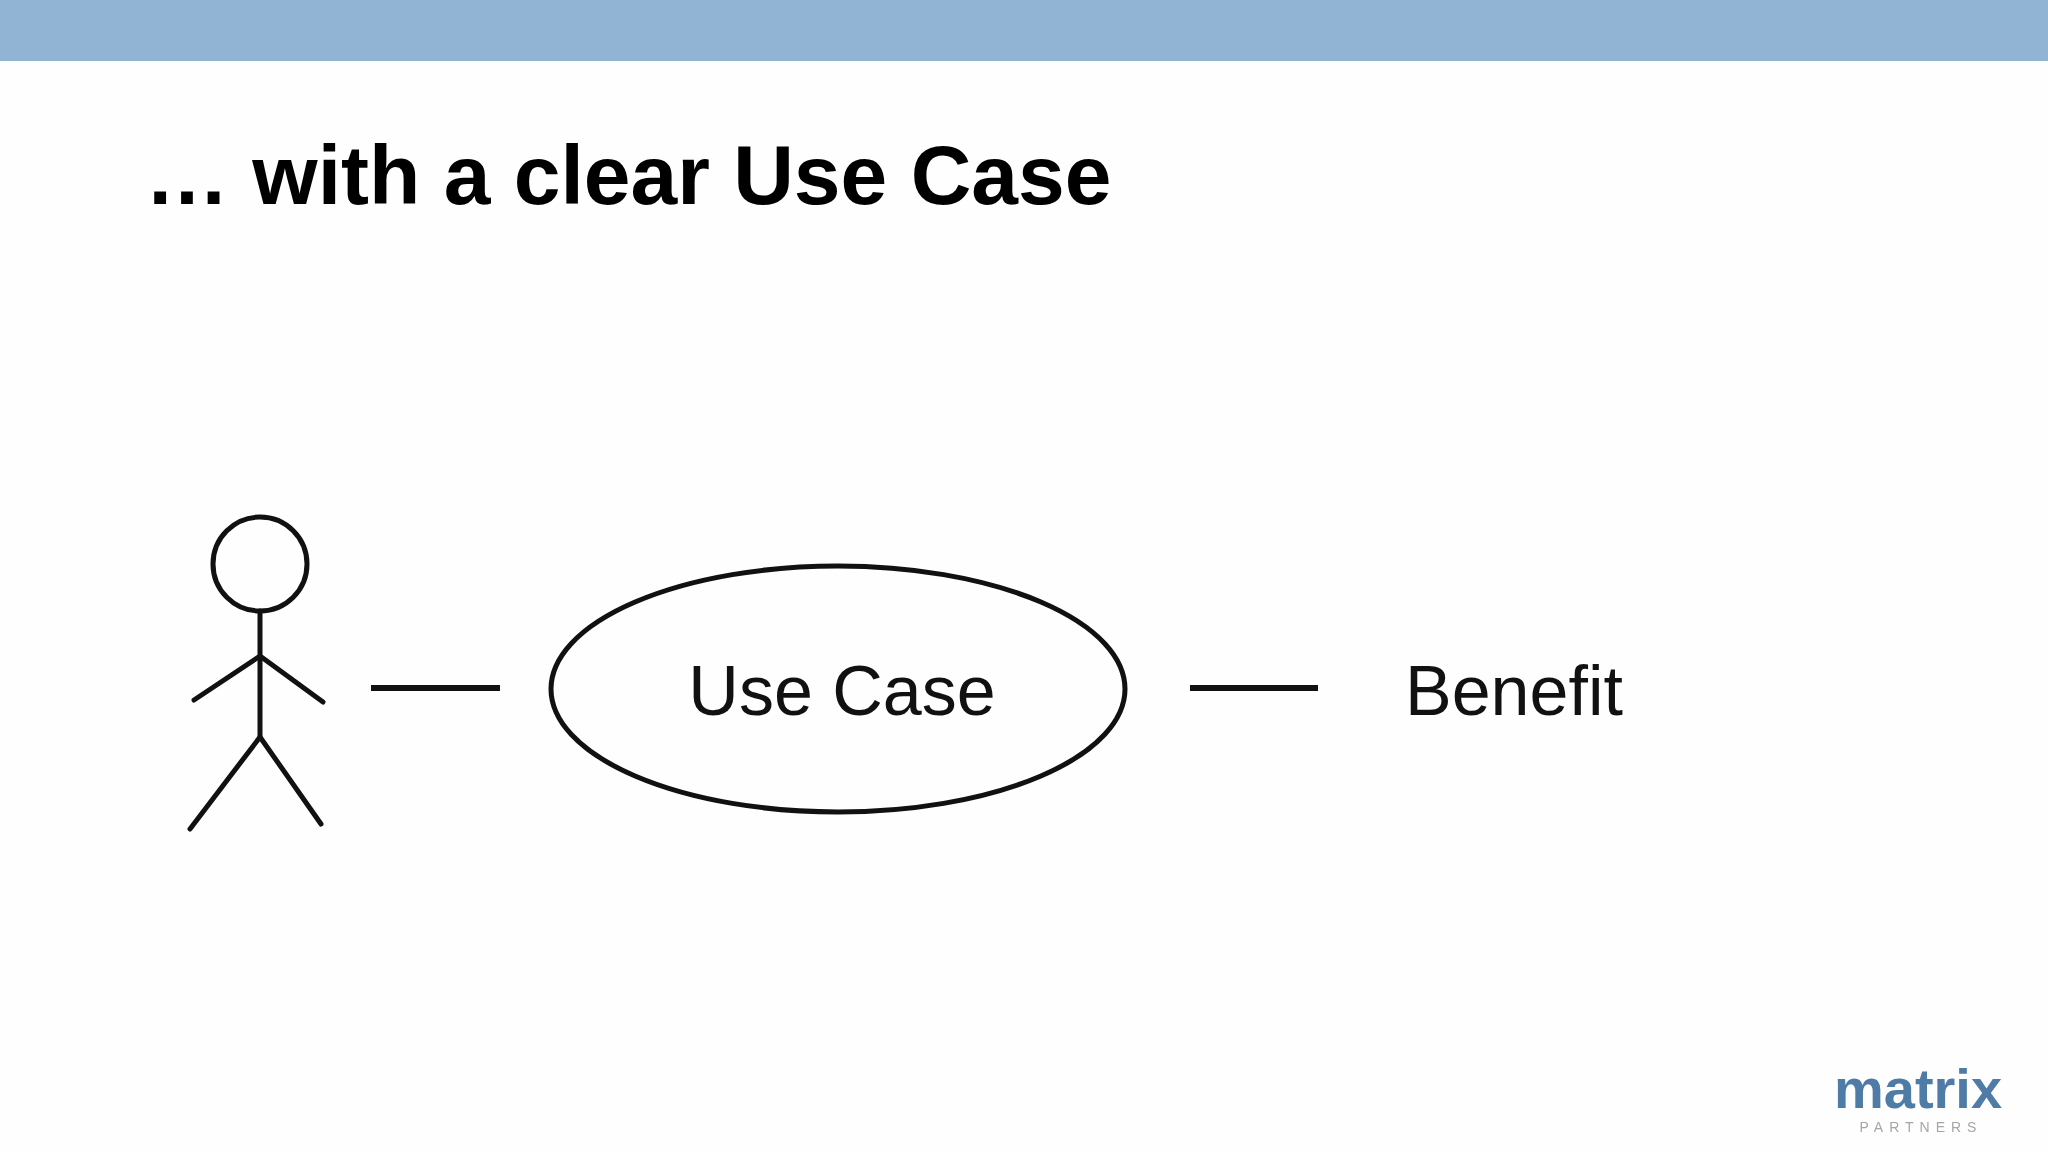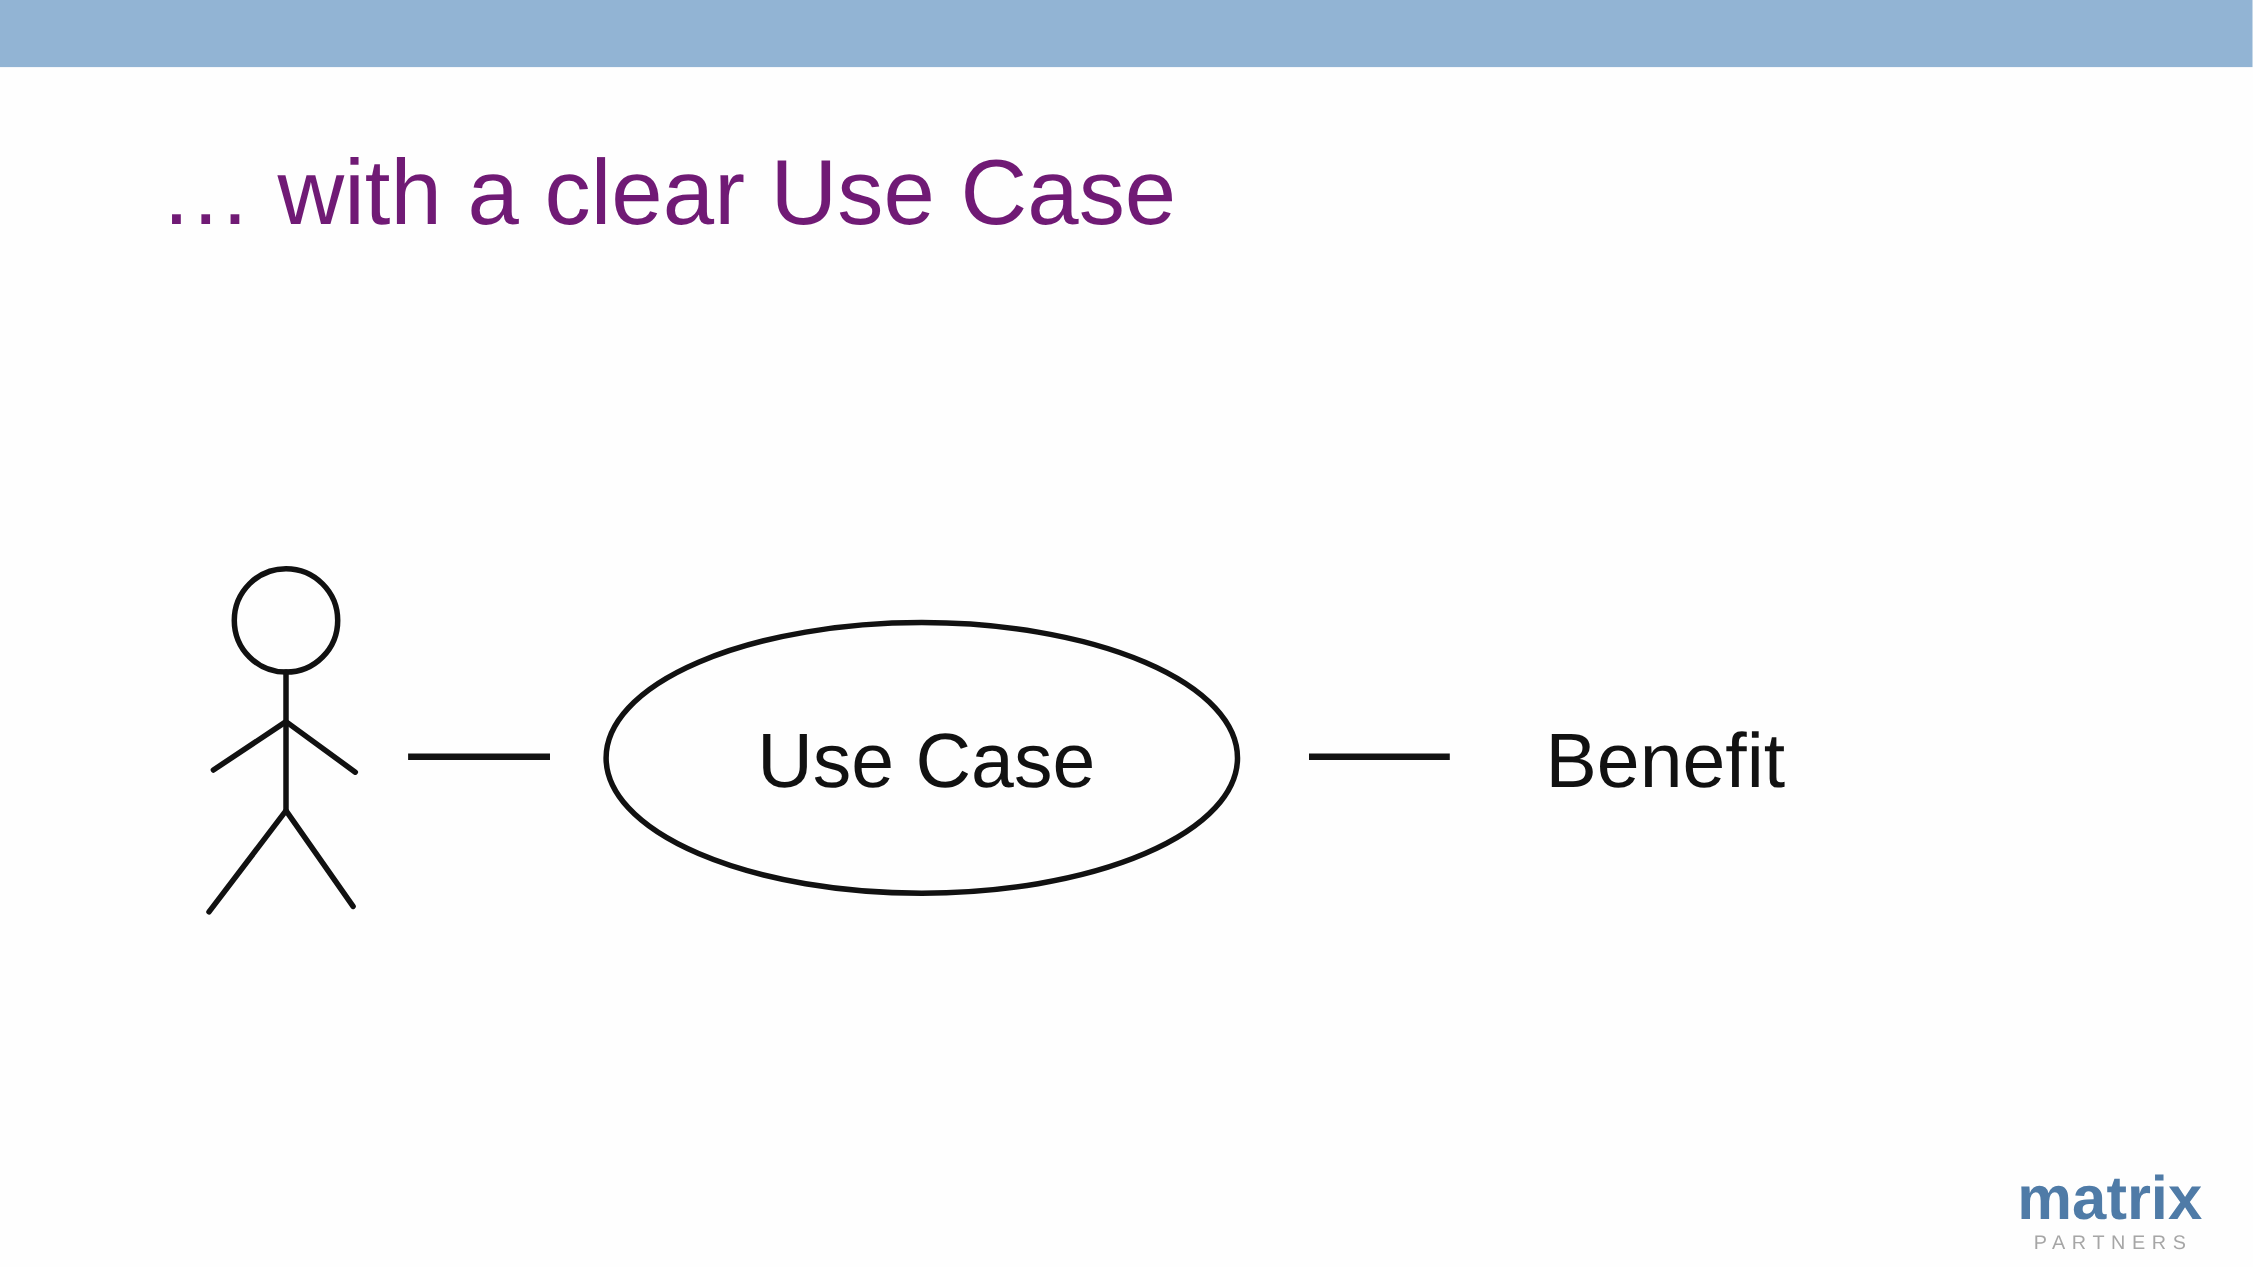--- a/index.html
+++ b/index.html
@@ -22,22 +22,22 @@
     width: 2048px;
     height: 61px;
     background: #92b4d4;
   }
   .slide-title {
     position: absolute;
     left: 145px;
     top: 133px;
     font-size: 84px;
     line-height: 1;
-    font-weight: 400;
-    color: #701a75;
+    font-weight: 700;
+    color: #000000;
     white-space: nowrap;
     letter-spacing: 0px;
   }
   .diagram-svg {
     position: absolute;
     left: 0;
     top: 0;
     width: 2048px;
     height: 1152px;
   }
@@ -70,21 +70,21 @@
   .logo-brand {
     font-size: 56px;
     line-height: 1;
     font-weight: 700;
     color: #4f7ba7;
     letter-spacing: 0px;
     margin-top: 11px;
   }
   .logo-subtext {
     margin-top: 3px;
-    font-size: 18px;
+    font-size: 14px;
     line-height: 1;
     font-weight: 400;
     color: #a6a6a6;
     letter-spacing: 6px;
     padding-left: 6px; 
     white-space: nowrap;
   }
 </style>
 </head>
 <body>

